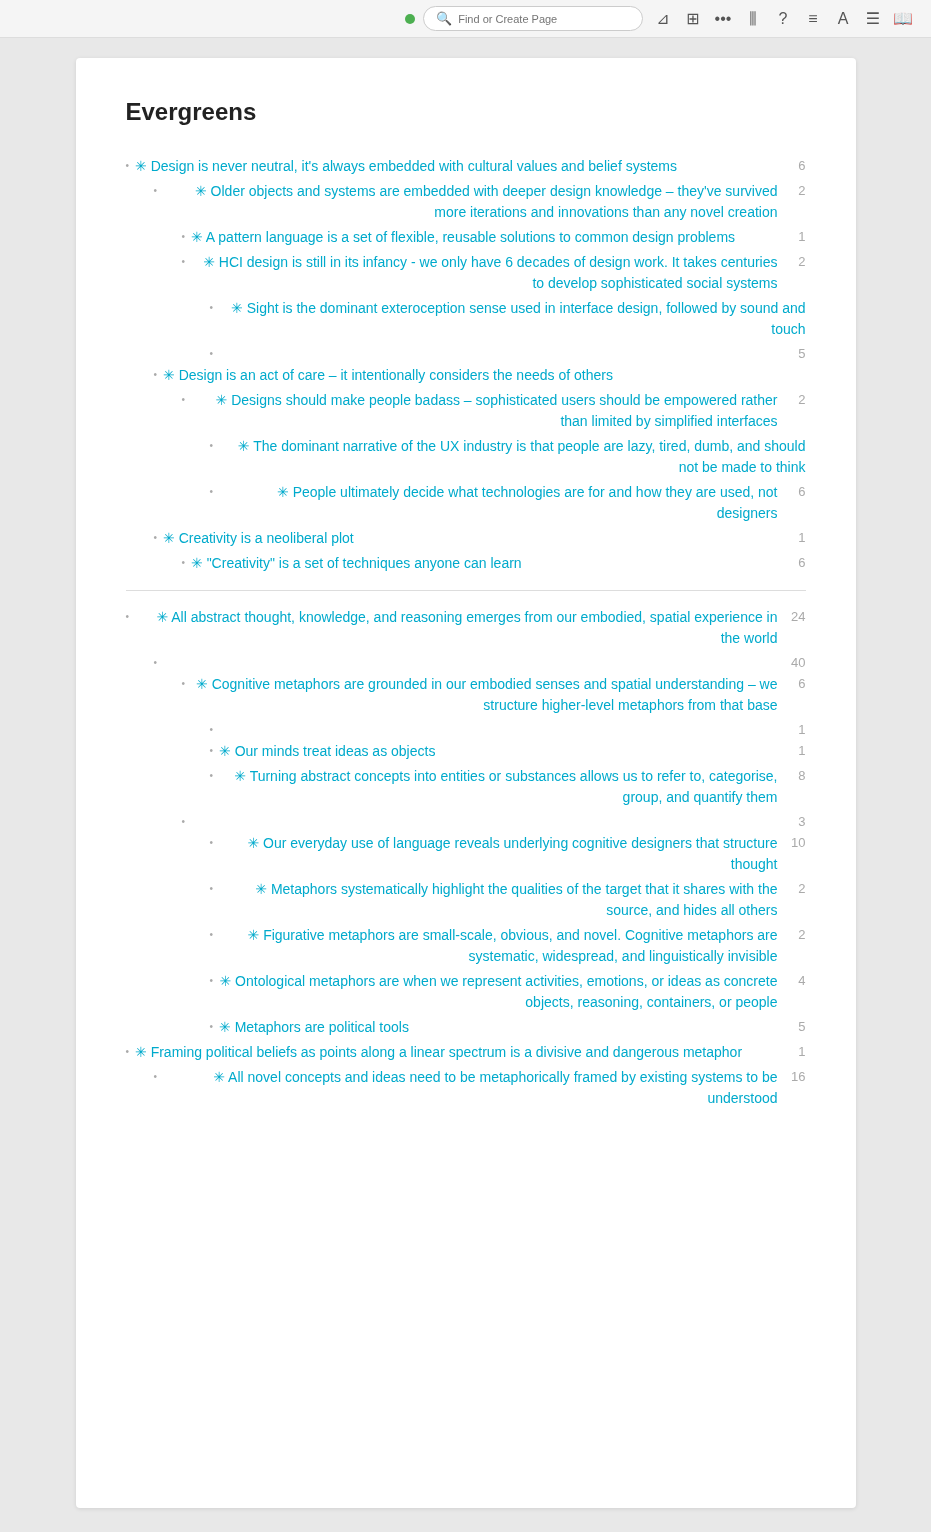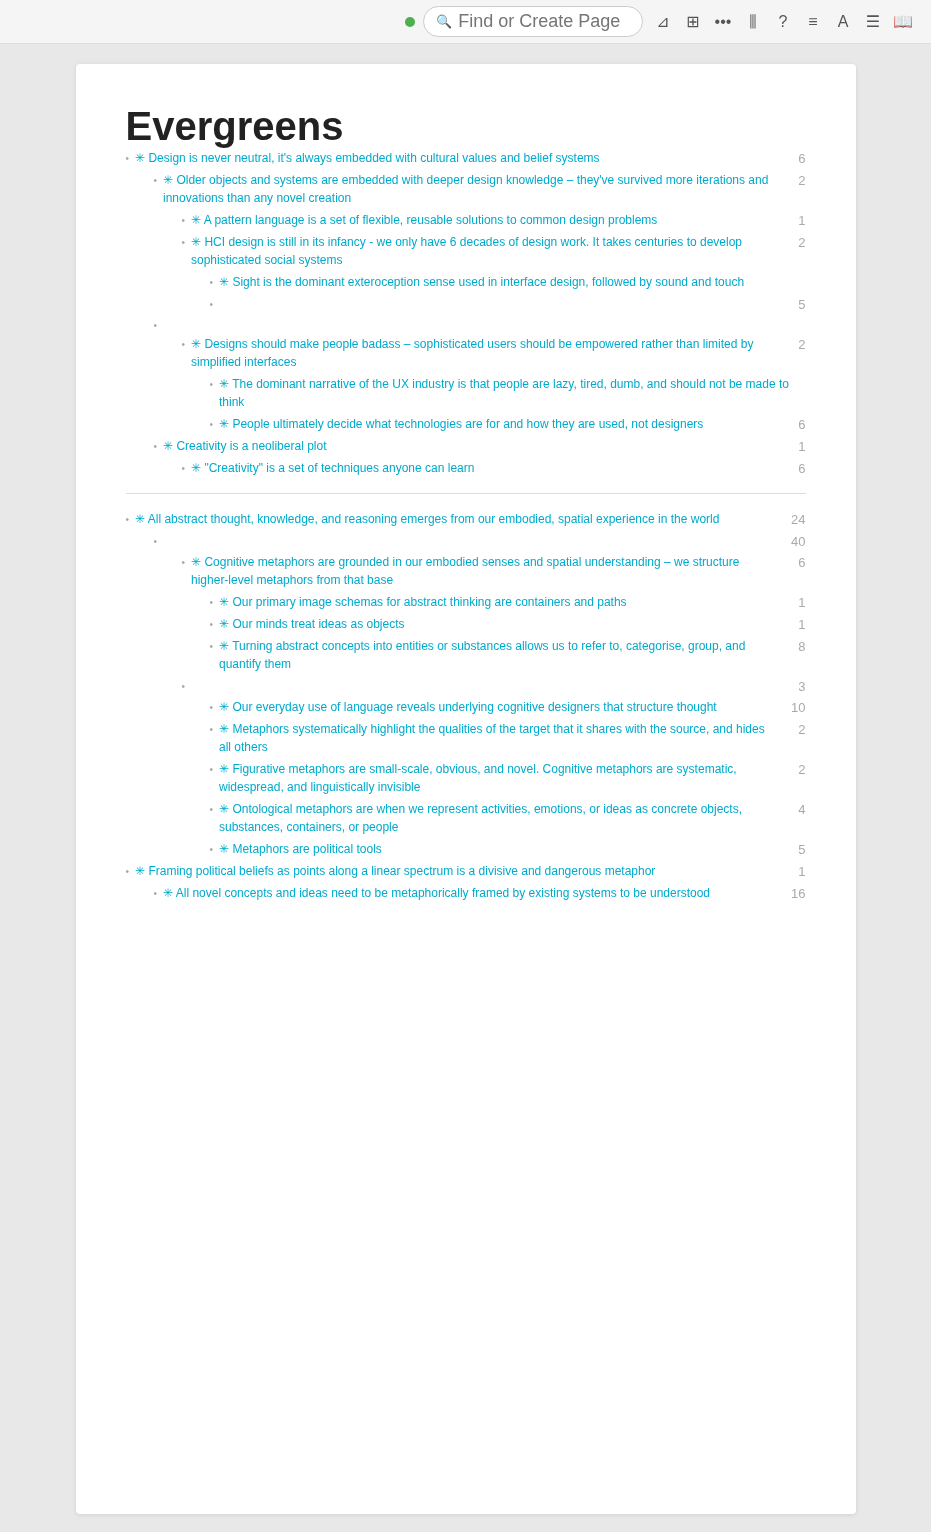--- a/index.html
+++ b/index.html
@@ -28,21 +28,21 @@
       align-items: center;
       background: white;
       border: 1px solid #ccc;
       border-radius: 20px;
       padding: 4px 12px;
       gap: 6px;
       width: 220px;
     }
     .search-bar input {
       border: none; outline: none;
-      font-size: 18px;
+      font-size: 11px;
       color: #555;
       width: 100%;
       background: transparent;
     }
     .toolbar-icons {
       display: flex; align-items: center; gap: 6px;
     }
     .toolbar-icon {
       font-size: 16px; color: #555; cursor: pointer;
       width: 24px; height: 24px;
@@ -51,23 +51,24 @@
     .page-wrapper {
       background: white;
       margin: 20px auto;
       width: 780px;
       min-height: 1450px;
       border-radius: 4px;
       padding: 40px 50px 60px 50px;
       box-shadow: 0 1px 4px rgba(0,0,0,0.1);
     }
     .page-title {
-      font-size: 40px;
+      font-size: 24px;
       font-weight: 700;
       color: #222;
+      margin-bottom: 30px;
     }
     .outline-item {
       position: relative;
       margin-bottom: 4px;
     }
     .outline-row {
       display: flex;
       align-items: flex-start;
       justify-content: space-between;
       gap: 8px;
@@ -79,23 +80,24 @@
       flex: 1;
     }
     .bullet {
       color: #aaa;
       font-size: 10px;
       margin-top: 4px;
       flex-shrink: 0;
     }
     .item-text {
       color: #00aacc;
-      font-size: 12px;
+      font-size: 14px;
       line-height: 1.5;
       cursor: pointer;
+      text-align: right;
     }
     .item-count {
       color: #aaa;
       font-size: 13px;
       min-width: 20px;
       text-align: right;
       flex-shrink: 0;
       margin-top: 2px;
     }
     
@@ -185,20 +187,21 @@
           <div class="outline-left">
             <span class="bullet">•</span>
           </div>
           <span class="item-count">5</span>
         </div>
       </div>
       <div class="outline-item level-1">
         <div class="outline-row">
           <div class="outline-left">
             <span class="bullet">•</span>
+            <span class="item-text">✳ Design is an act of care – it intentionally considers the needs of others</span>
           </div>
         </div>
       </div>
       <div class="outline-item level-2">
         <div class="outline-row">
           <div class="outline-left">
             <span class="bullet">•</span>
             <span class="item-text">✳ Designs should make people badass – sophisticated users should be empowered rather than limited by simplified interfaces</span>
           </div>
           <span class="item-count">2</span>
@@ -263,21 +266,20 @@
             <span class="bullet">•</span>
             <span class="item-text">✳ Cognitive metaphors are grounded in our embodied senses and spatial understanding – we structure higher-level metaphors from that base</span>
           </div>
           <span class="item-count">6</span>
         </div>
       </div>
       <div class="outline-item level-3">
         <div class="outline-row">
           <div class="outline-left">
             <span class="bullet">•</span>
-            <span class="item-text">✳ Our primary image schemas for abstract thinking are containers and paths</span>
           </div>
           <span class="item-count">1</span>
         </div>
       </div>
       <div class="outline-item level-3">
         <div class="outline-row">
           <div class="outline-left">
             <span class="bullet">•</span>
             <span class="item-text">✳ Our minds treat ideas as objects</span>
           </div>
@@ -325,21 +327,21 @@
             <span class="bullet">•</span>
             <span class="item-text">✳ Figurative metaphors are small-scale, obvious, and novel. Cognitive metaphors are systematic, widespread, and linguistically invisible</span>
           </div>
           <span class="item-count">2</span>
         </div>
       </div>
       <div class="outline-item level-3">
         <div class="outline-row">
           <div class="outline-left">
             <span class="bullet">•</span>
-            <span class="item-text">✳ Ontological metaphors are when we represent activities, emotions, or ideas as concrete objects, substances, containers, or people</span>
+            <span class="item-text">✳ Ontological metaphors are when we represent activities, emotions, or ideas as concrete objects, reasoning, containers, or people</span>
           </div>
           <span class="item-count">4</span>
         </div>
       </div>
       <div class="outline-item level-3">
         <div class="outline-row">
           <div class="outline-left">
             <span class="bullet">•</span>
             <span class="item-text">✳ Metaphors are political tools</span>
           </div>

